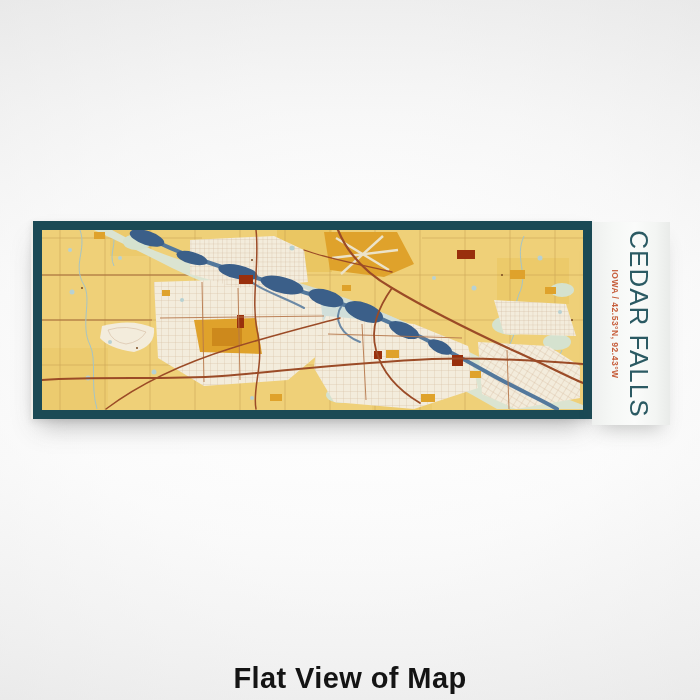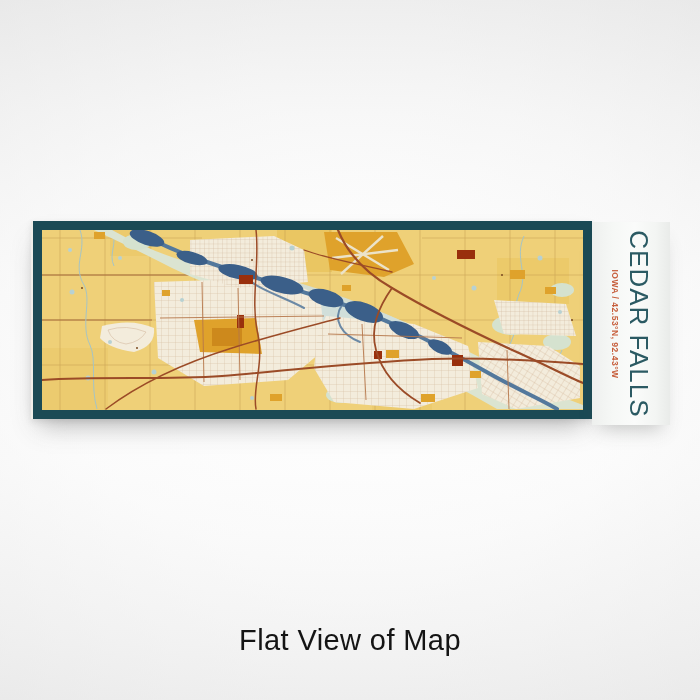--- a/index.html
+++ b/index.html
@@ -37,22 +37,22 @@
     white-space:nowrap;color:#2b5a63;font-size:26px;font-weight:400;
     letter-spacing:1px;line-height:1;
   }
   .panel-subtitle{
     white-space:nowrap;color:#c75f3d;font-size:8.5px;font-weight:700;
     letter-spacing:.5px;line-height:1;
   }
 
   
   .caption{
-    position:absolute;left:0;top:624px;width:700px;text-align:center;
-    color:#141414;font-size:29px;font-weight:400;letter-spacing:.4px;
+    position:absolute;left:0;top:662px;width:700px;text-align:center;
+    color:#141414;font-size:29px;font-weight:700;letter-spacing:.4px;
   }
 </style>
 </head>
 <body>
 
 <div class="scene">
 
   <div class="map-band">
     <svg viewBox="0 0 541 180" aria-hidden="true">
       <defs>

